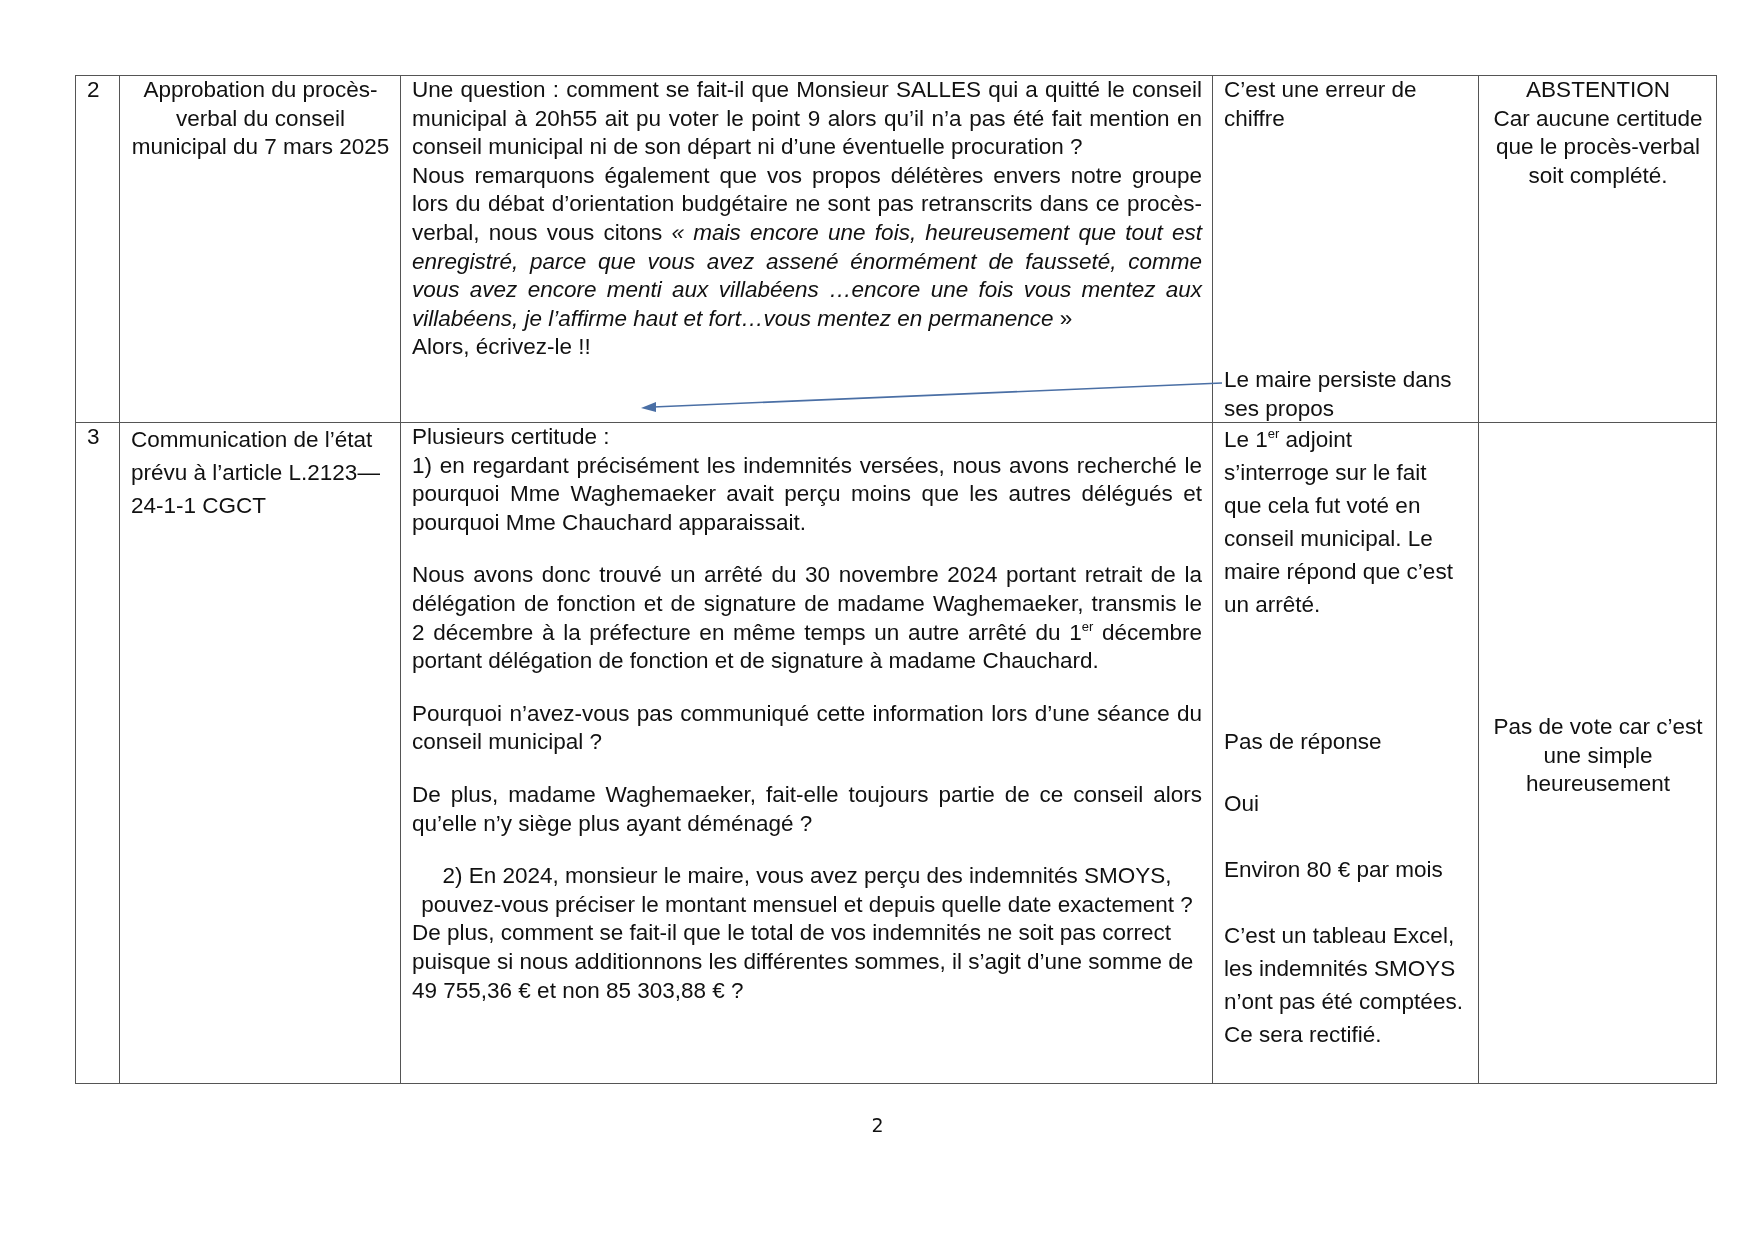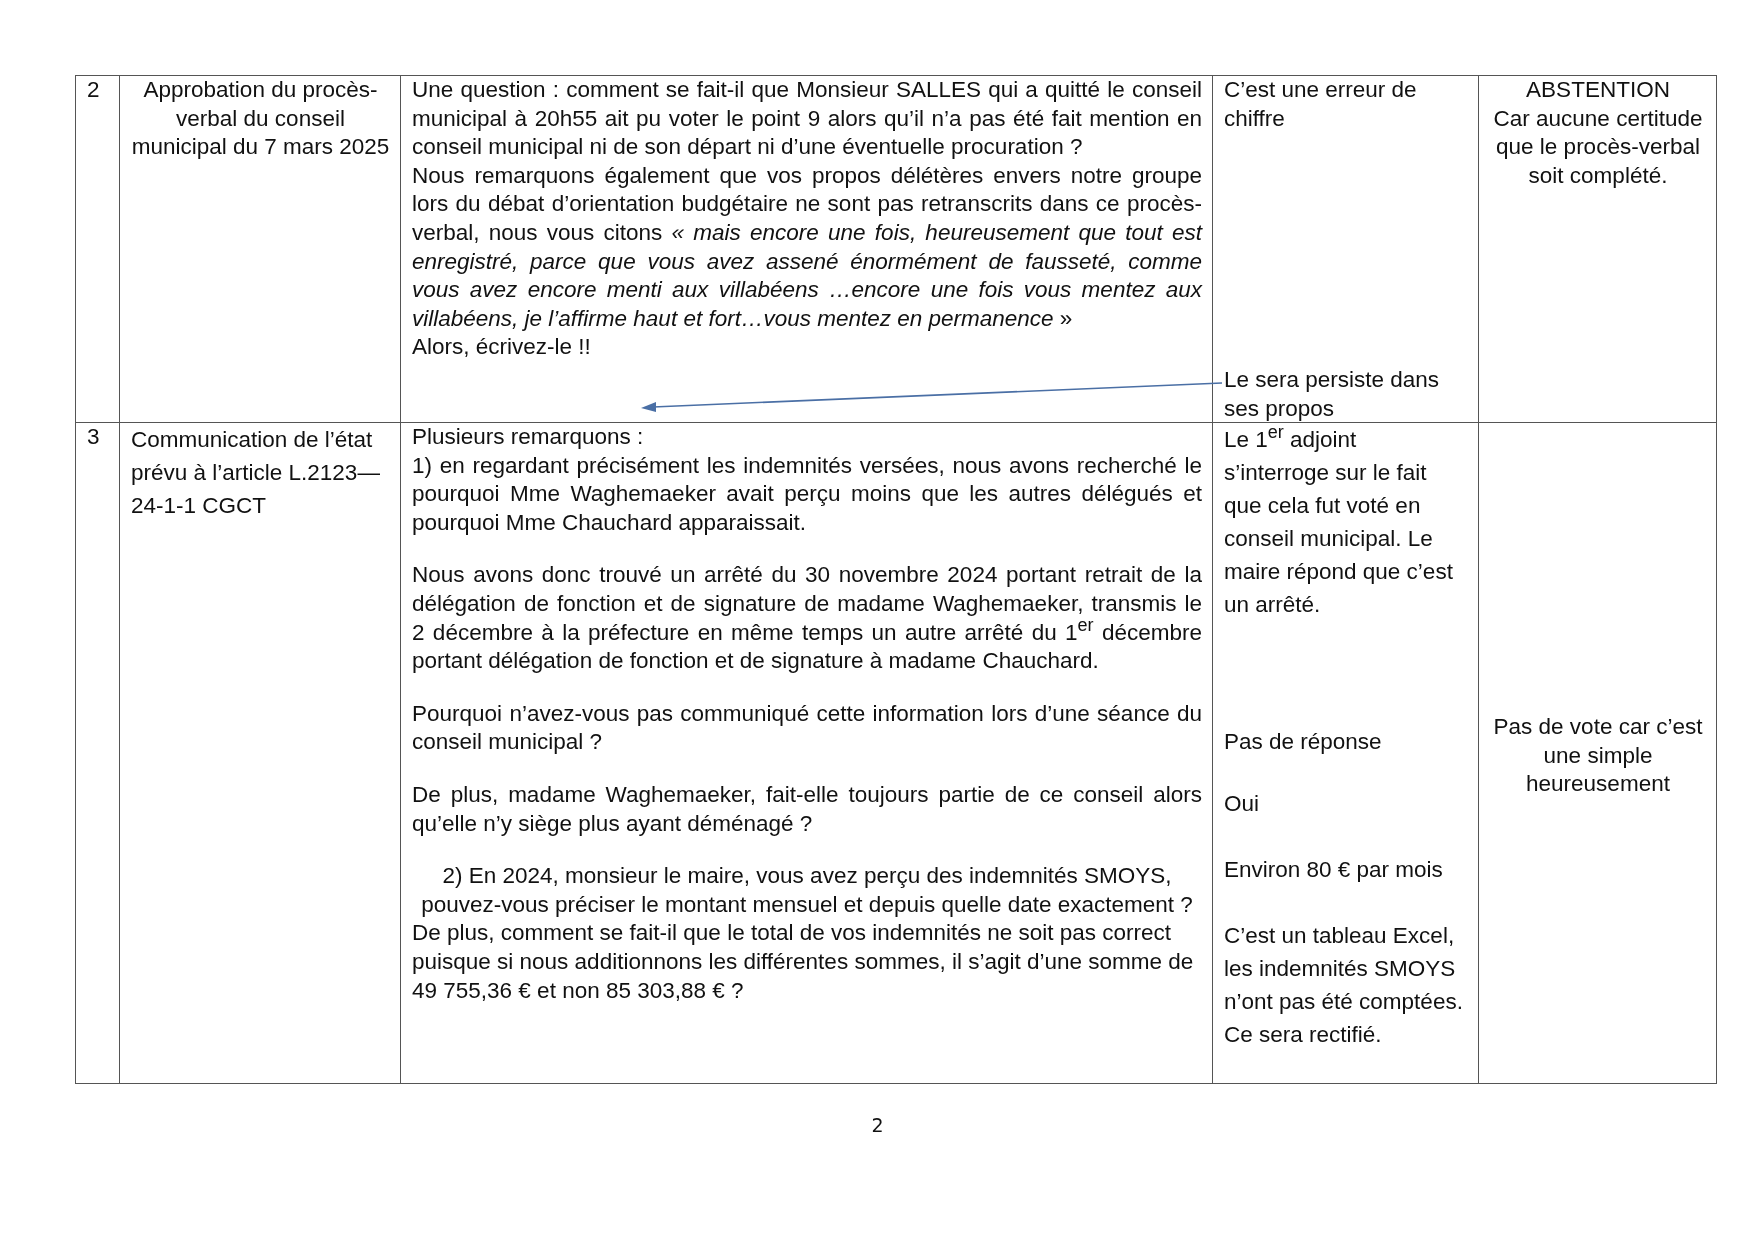--- a/index.html
+++ b/index.html
@@ -15,21 +15,21 @@
   td.item-center { text-align: center; padding-top: 2px; }
   td.item-left { text-align: left; padding-top: 2px; line-height: 33px; }
   td.q { text-align: justify; padding-top: 2px; }
   td.q p { margin: 0; }
   td.q p.sp { margin-top: 24px; }
   .it { font-style: italic; }
   td.ans { position: relative; padding-top: 2px; }
   td.vote { vertical-align: middle; text-align: center; font-weight: normal; line-height: 28.6px; }
   .row2 { height: 347px; }
   .row3 { height: 661px; }
-  sup { font-size: 18px; line-height: 0; vertical-align: 9px; }
+  sup { font-size: 13px; line-height: 0; vertical-align: 9px; }
   .ans3 p { margin: 0; line-height: 33px; }
   .page-number { position: absolute; left: 0; width: 1755px; top: 1114px;
     text-align: center; font-family: "DejaVu Sans", sans-serif; font-size: 19px; }
   .arrow-svg { position: absolute; left: 0; top: 0; pointer-events: none; }
 </style>
 </head>
 <body>
 
 <div class="page">
 
@@ -45,32 +45,32 @@
       <tr class="row2">
         <td class="num">2</td>
         <td class="item-center">Approbation du procès-verbal du conseil municipal du 7 mars 2025</td>
         <td class="q">
           <p>Une question : comment se fait-il que Monsieur SALLES qui a quitté le conseil municipal à 20h55 ait pu voter le point 9 alors qu’il n’a pas été fait mention en conseil municipal ni de son départ ni d’une éventuelle procuration ?</p>
           <p><span>Nous remarquons également que vos propos délétères envers notre groupe lors du débat d’orientation budgétaire ne sont pas retranscrits dans ce procès-verbal, nous vous citons </span><span class="it">« mais encore une fois, heureusement que tout est enregistré, parce que vous avez assené énormément de fausseté, comme vous avez encore menti aux villabéens …encore une fois vous mentez aux villabéens, je l’affirme haut et fort…vous mentez en permanence</span><span> »</span></p>
           <p><span id="ecrivez">Alors, écrivez-le !!</span></p>
         </td>
         <td class="ans">
           <div style="width:230px;">C’est une erreur de chiffre</div>
-          <div id="persiste" style="position:absolute; left:11px; top:290px; width:230px;">Le sera persiste dans ses propos</div>
+          <div id="persiste" style="position:absolute; left:11px; top:290px; width:230px;">Le maire persiste dans ses propos</div>
         </td>
         <td class="vote">
           <div>ABSTENTION</div>
           <div>Car aucune certitude que le procès-verbal soit complété.</div>
         </td>
       </tr>
       <tr class="row3">
         <td class="num">3</td>
         <td class="item-left">Communication de l’état prévu à l’article L.2123—24-1-1 CGCT</td>
         <td class="q">
-          <p>Plusieurs remarquons :</p>
+          <p>Plusieurs certitude :</p>
           <p>1) en regardant précisément les indemnités versées, nous avons recherché le pourquoi Mme Waghemaeker avait perçu moins que les autres délégués et pourquoi Mme Chauchard apparaissait.</p>
           <p class="sp"><span>Nous avons donc trouvé un arrêté du 30 novembre 2024   portant retrait de la délégation de fonction et de signature de madame Waghemaeker, transmis le 2 décembre à la préfecture en même temps un autre arrêté du 1</span><sup>er</sup><span> décembre portant délégation de fonction et de signature à madame Chauchard.</span></p>
           <p class="sp">Pourquoi n’avez-vous pas communiqué cette information lors d’une séance du conseil municipal ?</p>
           <p class="sp">De plus, madame Waghemaeker, fait-elle toujours partie de ce conseil alors qu’elle n’y siège plus ayant déménagé ?</p>
           <p class="sp" style="text-align:center;">2) En 2024, monsieur le maire, vous avez perçu des indemnités SMOYS, pouvez-vous préciser le montant mensuel et depuis quelle date exactement ?</p>
           <p style="text-align:left;">De plus, comment se fait-il que le total de vos indemnités ne soit pas correct puisque si nous additionnons les différentes sommes, il s’agit d’une somme de 49 755,36 € et non 85 303,88 € ?</p>
         </td>
         <td class="ans ans3">
           <p style="width:235px;"><span>Le 1</span><sup>er</sup><span> adjoint s’interroge sur le fait que cela fut voté en conseil municipal. Le maire répond que c’est un arrêté.</span></p>
           <p style="position:absolute; left:11px; top:302px;">Pas de réponse</p>

